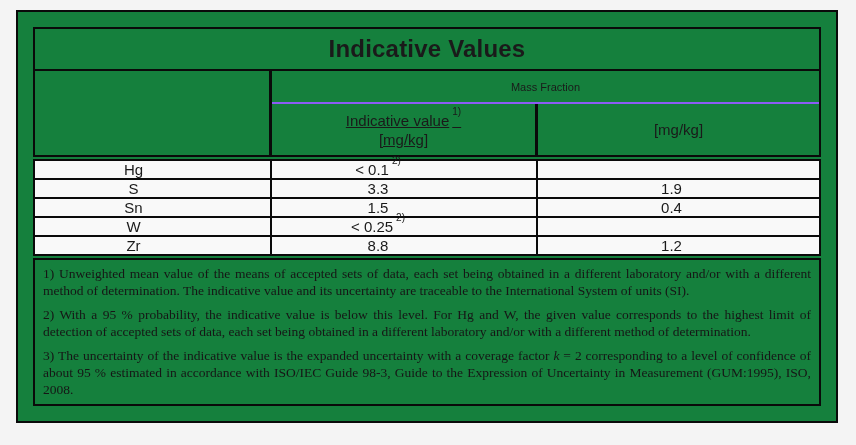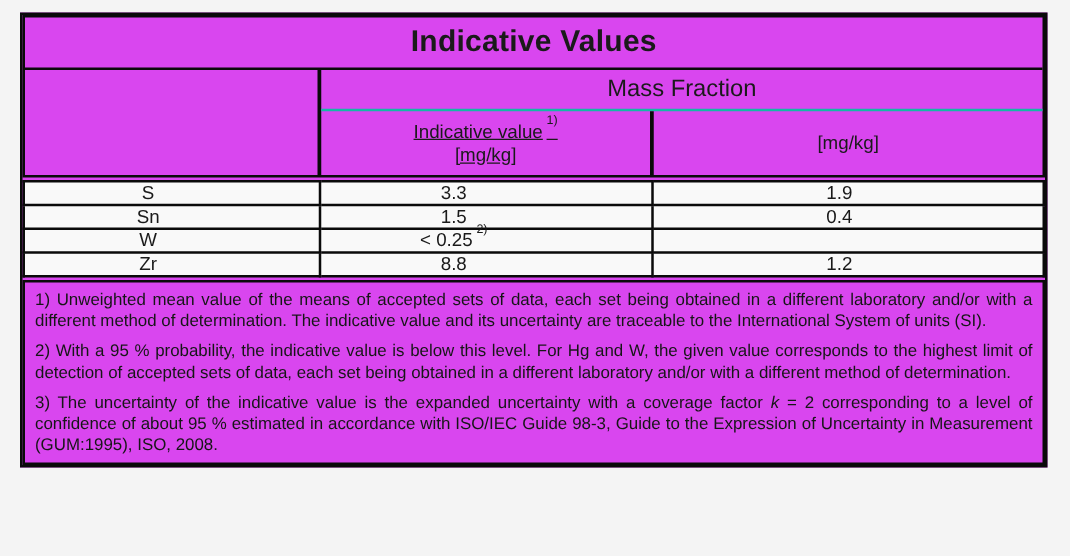--- a/index.html
+++ b/index.html
@@ -9,42 +9,42 @@
     font-family: "Liberation Sans", sans-serif;
     color: #1a1a1a;
     position: relative;
     overflow: hidden;
   }
   .doc {
     position: absolute;
     left: 16px; top: 10px;
     width: 822px;
     border: 2px solid #0a0a0a;   
-    padding: 0;                 
-    background: #d946ef;
+    padding: 15px;                 
+    background: #15803d;
   }
   
   .header-block { border: 2px solid #0a0a0a; }
   .title-row {
     height: 42px;
     border-bottom: 2px solid #0a0a0a;
     display: flex; align-items: center; justify-content: center;
     font-size: 24px; font-weight: bold; letter-spacing: 0.2px;
   }
   .header-grid {
     display: grid;
     grid-template-columns: 237px 266px 1fr;
     grid-template-rows: 33px 51px;
   }
   .corner-cell { grid-column: 1; grid-row: 1 / 3; border-right: 3px solid #0a0a0a; }
   .group-cell {
     grid-column: 2 / 4; grid-row: 1;
-    border-bottom: 2px solid #14b8a6;
+    border-bottom: 2px solid #8b5cf6;
     display: flex; align-items: center; justify-content: center;
-    font-size: 19px;
+    font-size: 11px;
   }
   .colhead {
     grid-row: 2;
     display: flex; flex-direction: column; align-items: center; justify-content: center;
     font-size: 15px; line-height: 19px;
   }
   .colhead.col2 { grid-column: 2; border-right: 3px solid #0a0a0a; text-decoration: underline; }
   .colhead.col3 { grid-column: 3; }
   
   .data-table {
@@ -67,20 +67,21 @@
   td.c3 { padding-right: 14px; }
   
   .footnote-block { border: 2px solid #0a0a0a; margin-top: 2px; }
   .footnote-inner { padding: 3px 8px 3px 8px; }
   p.fn {
     font-size: 13.5px;
     line-height: 17px;
     text-align: justify;
     margin: 2px 0 7px 0;
     color: #161616;
+    font-family: Liberation Serif, serif;
   }
   p.fn:last-child { margin-bottom: 3px; }
   .kvar { font-style: italic; }
   
   .supref {
     font-size: 10px;
     position: relative; top: -5px;
     margin-left: 3px;
     line-height: 0;
   }
@@ -102,20 +103,25 @@
       </div>
       <div class="colhead col3">
         <div>[mg/kg]</div>
       </div>
     </div>
   </div>
 
   <table class="data-table">
     <tbody>
       <tr>
+        <td class="c1">Hg</td>
+        <td class="c2"><span>&lt; 0.1</span><sup class="supref">2)</sup></td>
+        <td class="c3"></td>
+      </tr>
+      <tr>
         <td class="c1">S</td>
         <td class="c2"><span>3.3</span><sup class="supref"></sup></td>
         <td class="c3">1.9</td>
       </tr>
       <tr>
         <td class="c1">Sn</td>
         <td class="c2"><span>1.5</span><sup class="supref"></sup></td>
         <td class="c3">0.4</td>
       </tr>
       <tr>

